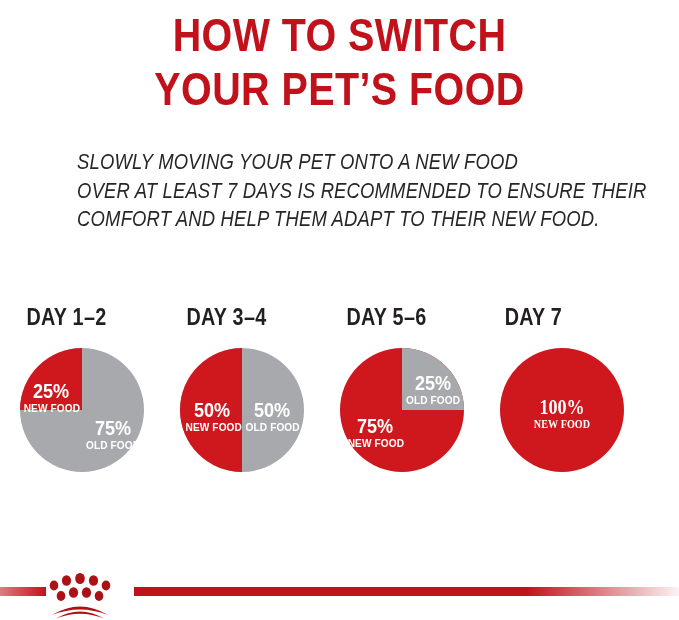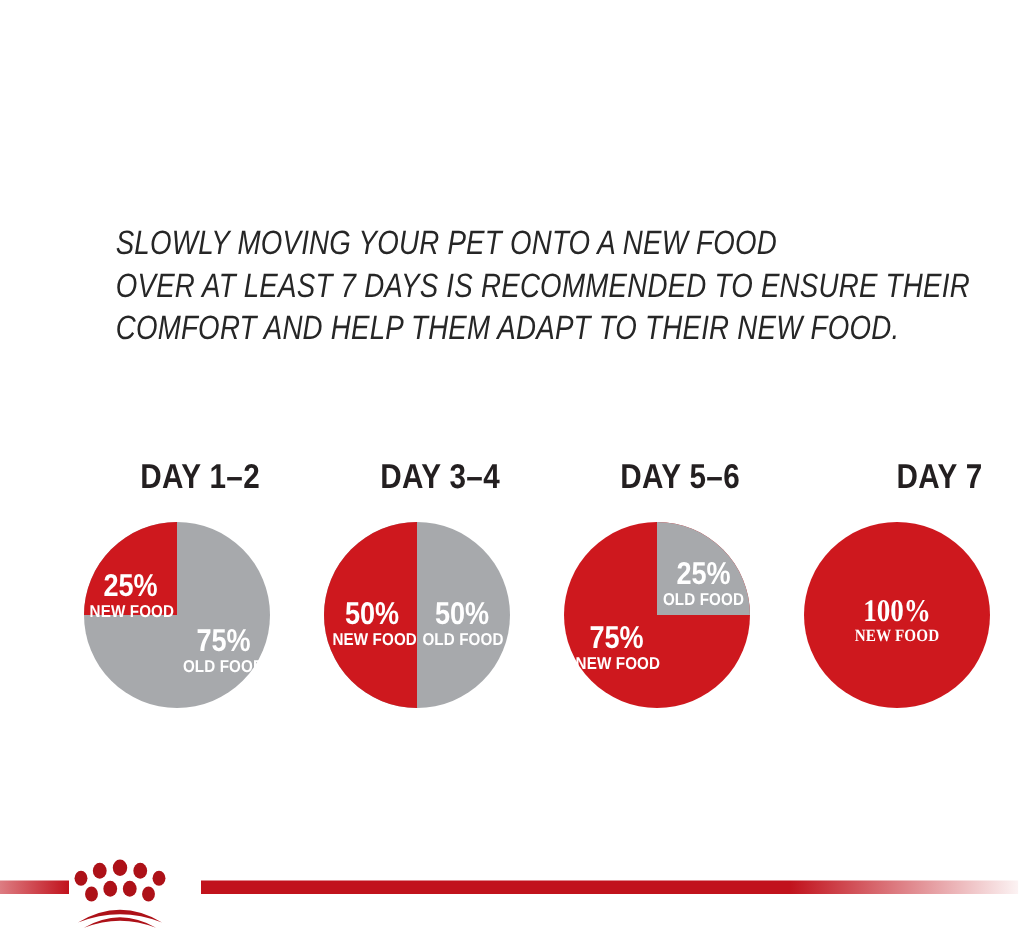--- a/index.html
+++ b/index.html
@@ -72,21 +72,21 @@
     width: 679px;
     height: 180px;
     display: flex;
     justify-content: center;
     align-items: flex-start;
   }
   .pie-cell {
     width: 160px;
     display: flex;
     flex-direction: column;
-    align-items: flex-end;
+    align-items: flex-start;
   }
   .day-label {
     color: #231f20;
     font-family: "Liberation Sans Narrow", "Liberation Sans", sans-serif;
     font-weight: bold;
     font-size: 23px;
     line-height: 24px;
     letter-spacing: 0.3px;
     transform: scaleX(0.86);
     transform-origin: center center;
@@ -155,20 +155,24 @@
     display: block;
     width: 679px;
     height: 62px;
   }
 </style>
 </head>
 <body>
 
 <div class="infographic">
 
+  <div class="title-block">
+    <span class="title-line">HOW TO SWITCH</span>
+    <span class="title-line">YOUR PET’S FOOD</span>
+  </div>
 
   <div class="body-block">
     <span class="body-line">SLOWLY MOVING YOUR PET ONTO A NEW FOOD</span>
     <span class="body-line">OVER AT LEAST 7 DAYS IS RECOMMENDED TO ENSURE THEIR</span>
     <span class="body-line">COMFORT AND HELP THEM ADAPT TO THEIR NEW FOOD.</span>
   </div>
 
   <div class="pies-row">
 
     <div class="pie-cell">

